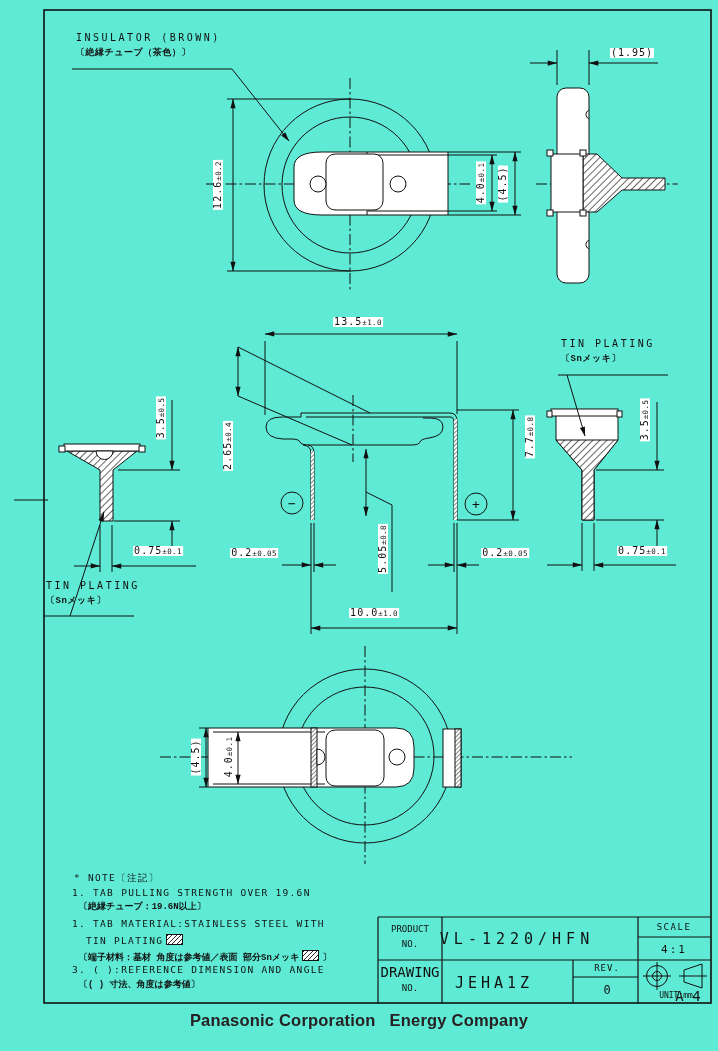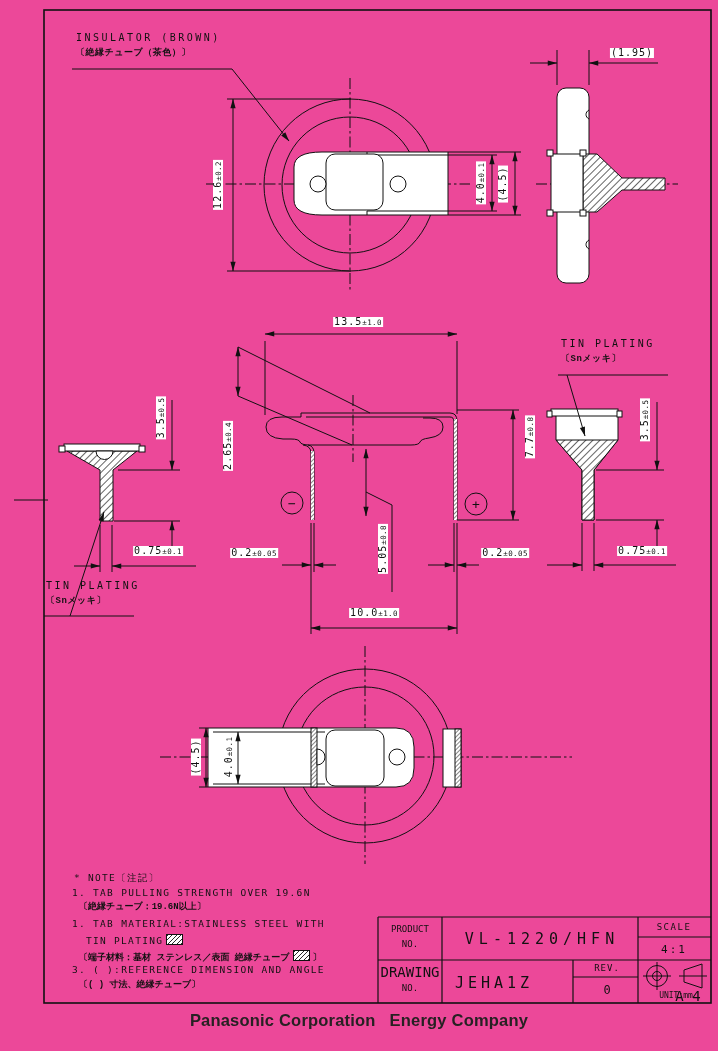--- a/index.html
+++ b/index.html
@@ -1,16 +1,16 @@
 <!DOCTYPE html>
 <html><head>
 <meta charset="utf-8">
 <style>
   html,body{margin:0;padding:0;background:#fff}
-  #sheet{position:relative;width:718px;height:1051px;background:#ec4899;overflow:hidden;
+  #sheet{position:relative;width:718px;height:1051px;background:#5eead4;overflow:hidden;
          font-family:"DejaVu Sans Mono",monospace;color:#111}
   #linework{position:absolute;left:0;top:0}
   .dim{position:absolute;white-space:nowrap;font-size:10px;letter-spacing:1px;
        transform:translate(-50%,-50%);color:#111;background:#fff;padding:0 1px;line-height:1}
   .dim.v{transform:translate(-50%,-50%) rotate(-90deg)}
   .tol{font-size:7.5px;letter-spacing:.4px}
   .lab{position:absolute;white-space:nowrap;font-size:10px;letter-spacing:2.5px;line-height:1}
   .jp{font-family:Liberation Mono, monospace;font-size:9px;letter-spacing:.5px;font-weight:600}
   .nl{position:absolute;white-space:nowrap;font-size:9.5px;letter-spacing:1.3px;line-height:1}
   .nl.jp{font-size:9px;letter-spacing:0;font-weight:600}
@@ -257,27 +257,27 @@
 <span class="dim v" style="left:196px;top:757px">(4.5)</span>
 
 <span class="pol" style="left:292px;top:503px">−</span>
 <span class="pol" style="left:476px;top:504px">+</span>
 
 <span class="nl" style="left:74px;top:873px"><span>*</span> <span>NOTE〔注記〕</span></span>
 <span class="nl" style="left:72px;top:888px">1. TAB PULLING STRENGTH OVER 19.6N</span>
 <span class="nl jp" style="left:79px;top:903px">〔絶縁チューブ：19.6N以上〕</span>
 <span class="nl" style="left:72px;top:919px">1. TAB MATERIAL:STAINLESS STEEL WITH</span>
 <span class="nl" style="left:86px;top:934px"><span>TIN PLATING</span><span class="swatch"></span></span>
-<span class="nl jp" style="left:79px;top:950px"><span>〔端子材料：基材 ステンレス／表面 絶縁チューブ</span><span class="swatch"></span><span>〕</span></span>
+<span class="nl jp" style="left:79px;top:950px"><span>〔端子材料：基材 角度は参考値／表面 部分Snメッキ</span><span class="swatch"></span><span>〕</span></span>
 <span class="nl" style="left:72px;top:965px">3. ( ):REFERENCE DIMENSION AND ANGLE</span>
-<span class="nl jp" style="left:79px;top:981px">〔( ) 寸法、絶縁チューブ〕</span>
+<span class="nl jp" style="left:79px;top:981px">〔( ) 寸法、角度は参考値〕</span>
 
 <span class="tbt" style="left:410px;top:929px;font-size:9px">PRODUCT</span>
 <span class="tbt" style="left:410px;top:944px;font-size:9px">NO.</span>
-<span class="tbt" style="left:542px;top:939px;font-size:15px;letter-spacing:5px">VL-1220/HFN</span>
+<span class="tbt" style="left:517px;top:939px;font-size:15px;letter-spacing:5px">VL-1220/HFN</span>
 <span class="tbt" style="left:410px;top:972px;font-size:14px">DRAWING</span>
 <span class="tbt" style="left:410px;top:988px;font-size:9px">NO.</span>
 <span class="tbt" style="left:494px;top:983px;font-size:15px;letter-spacing:4px">JEHA1Z</span>
 <span class="tbt" style="left:674px;top:927px;font-size:9px;letter-spacing:1.5px">SCALE</span>
 <span class="tbt" style="left:674px;top:949px;font-size:11px;letter-spacing:2px">4:1</span>
 <span class="tbt" style="left:607px;top:968px;font-size:9px;letter-spacing:1px">REV.</span>
 <span class="tbt" style="left:607px;top:990px;font-size:12px">0</span>
 <span class="tbt" style="left:676px;top:996px;font-size:8px">UNIT:mm</span>
 <span class="tbt" style="left:688px;top:996px;font-size:14px">A 4</span>
 

